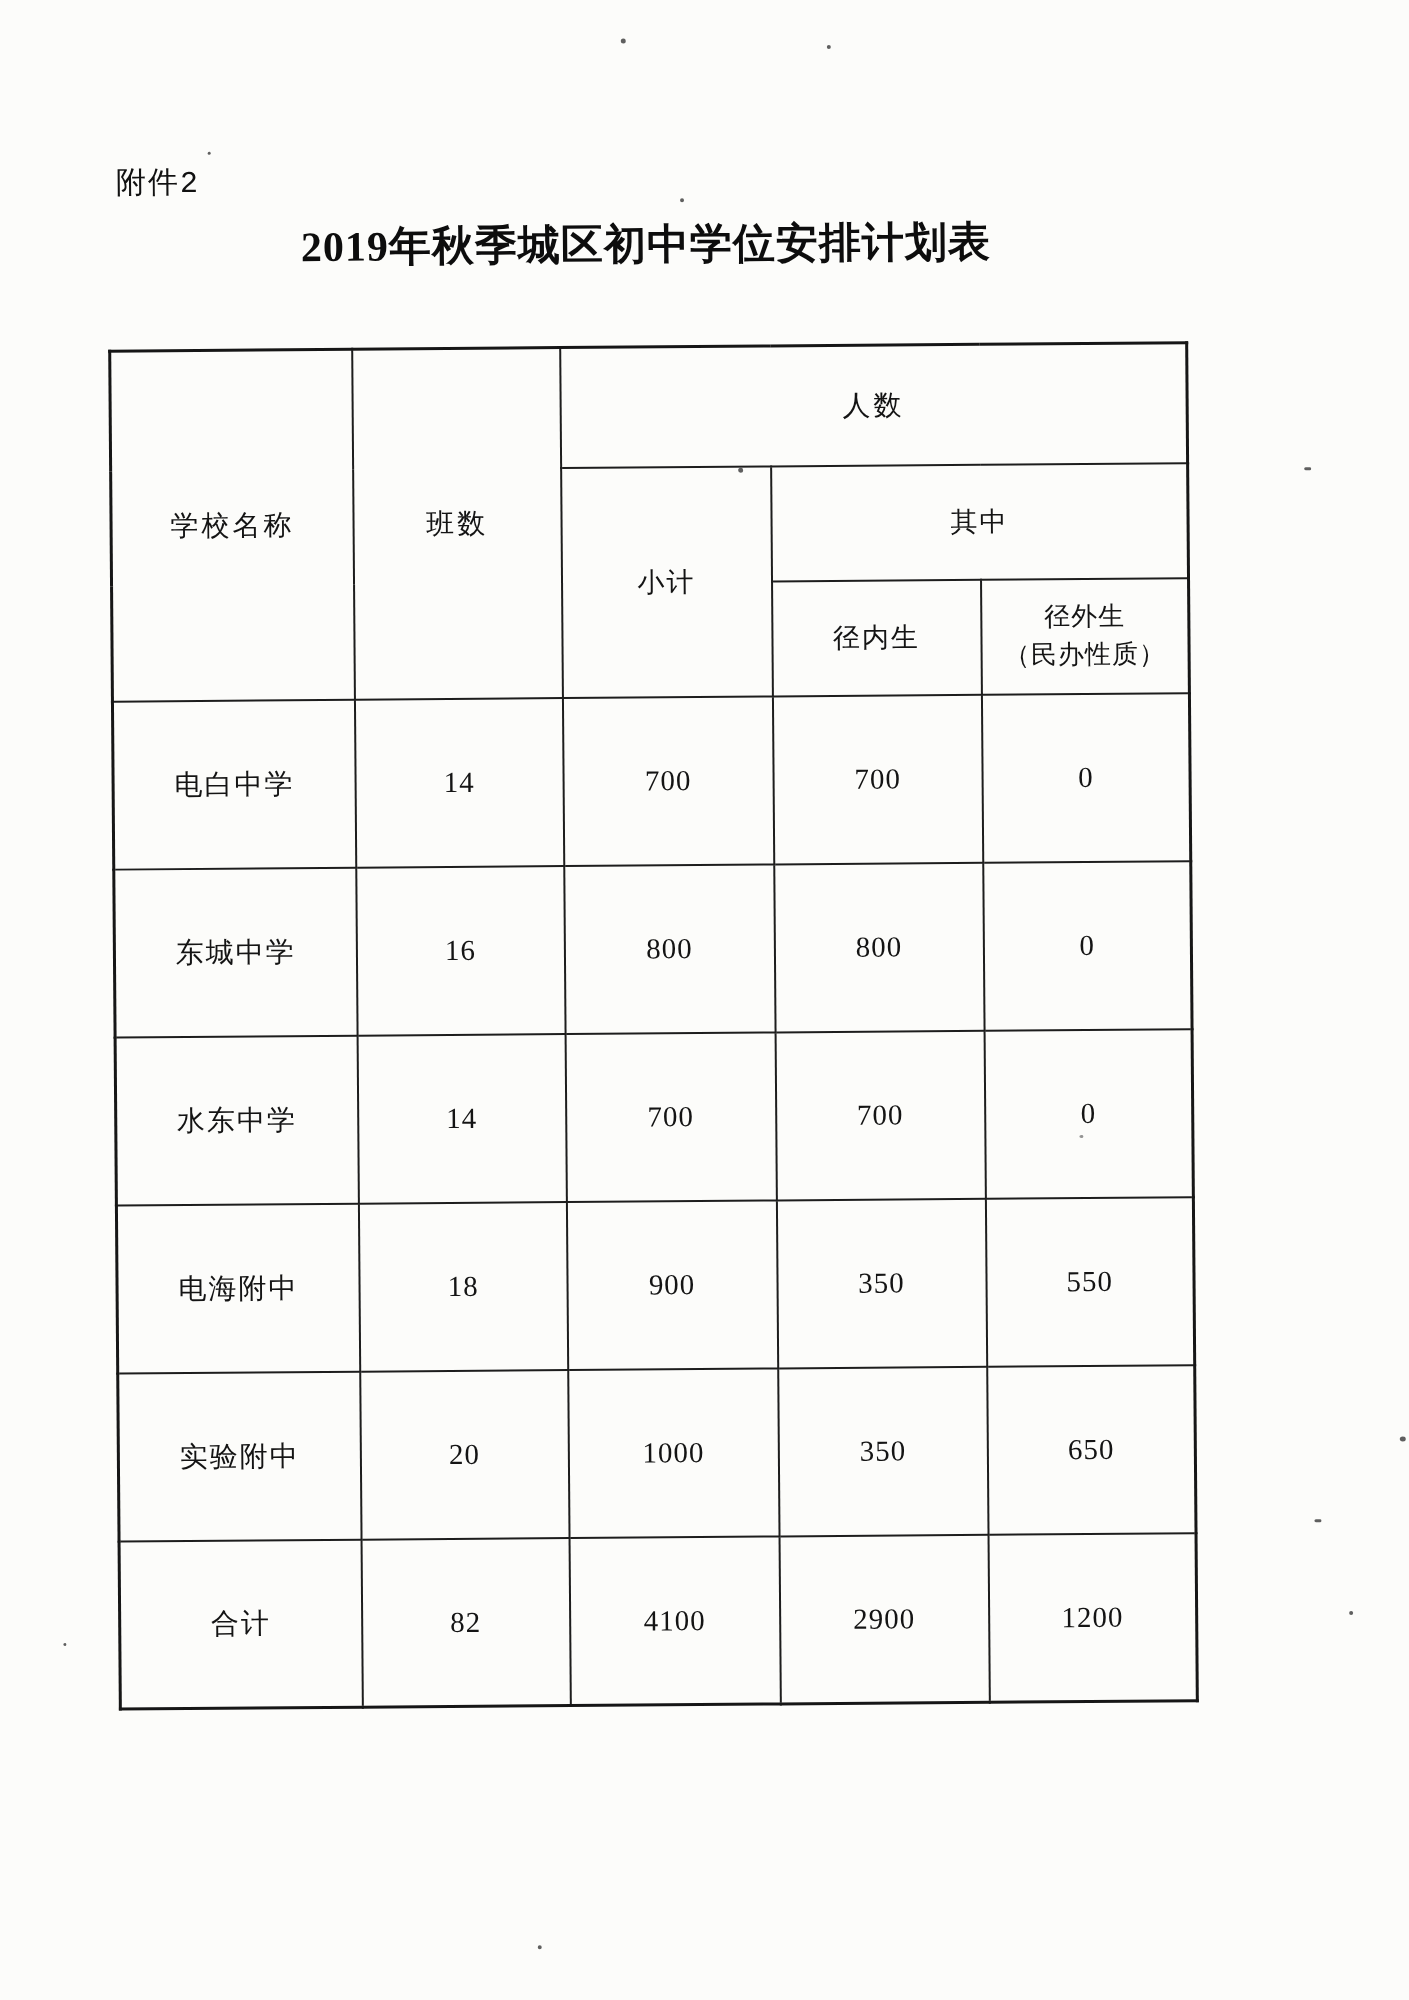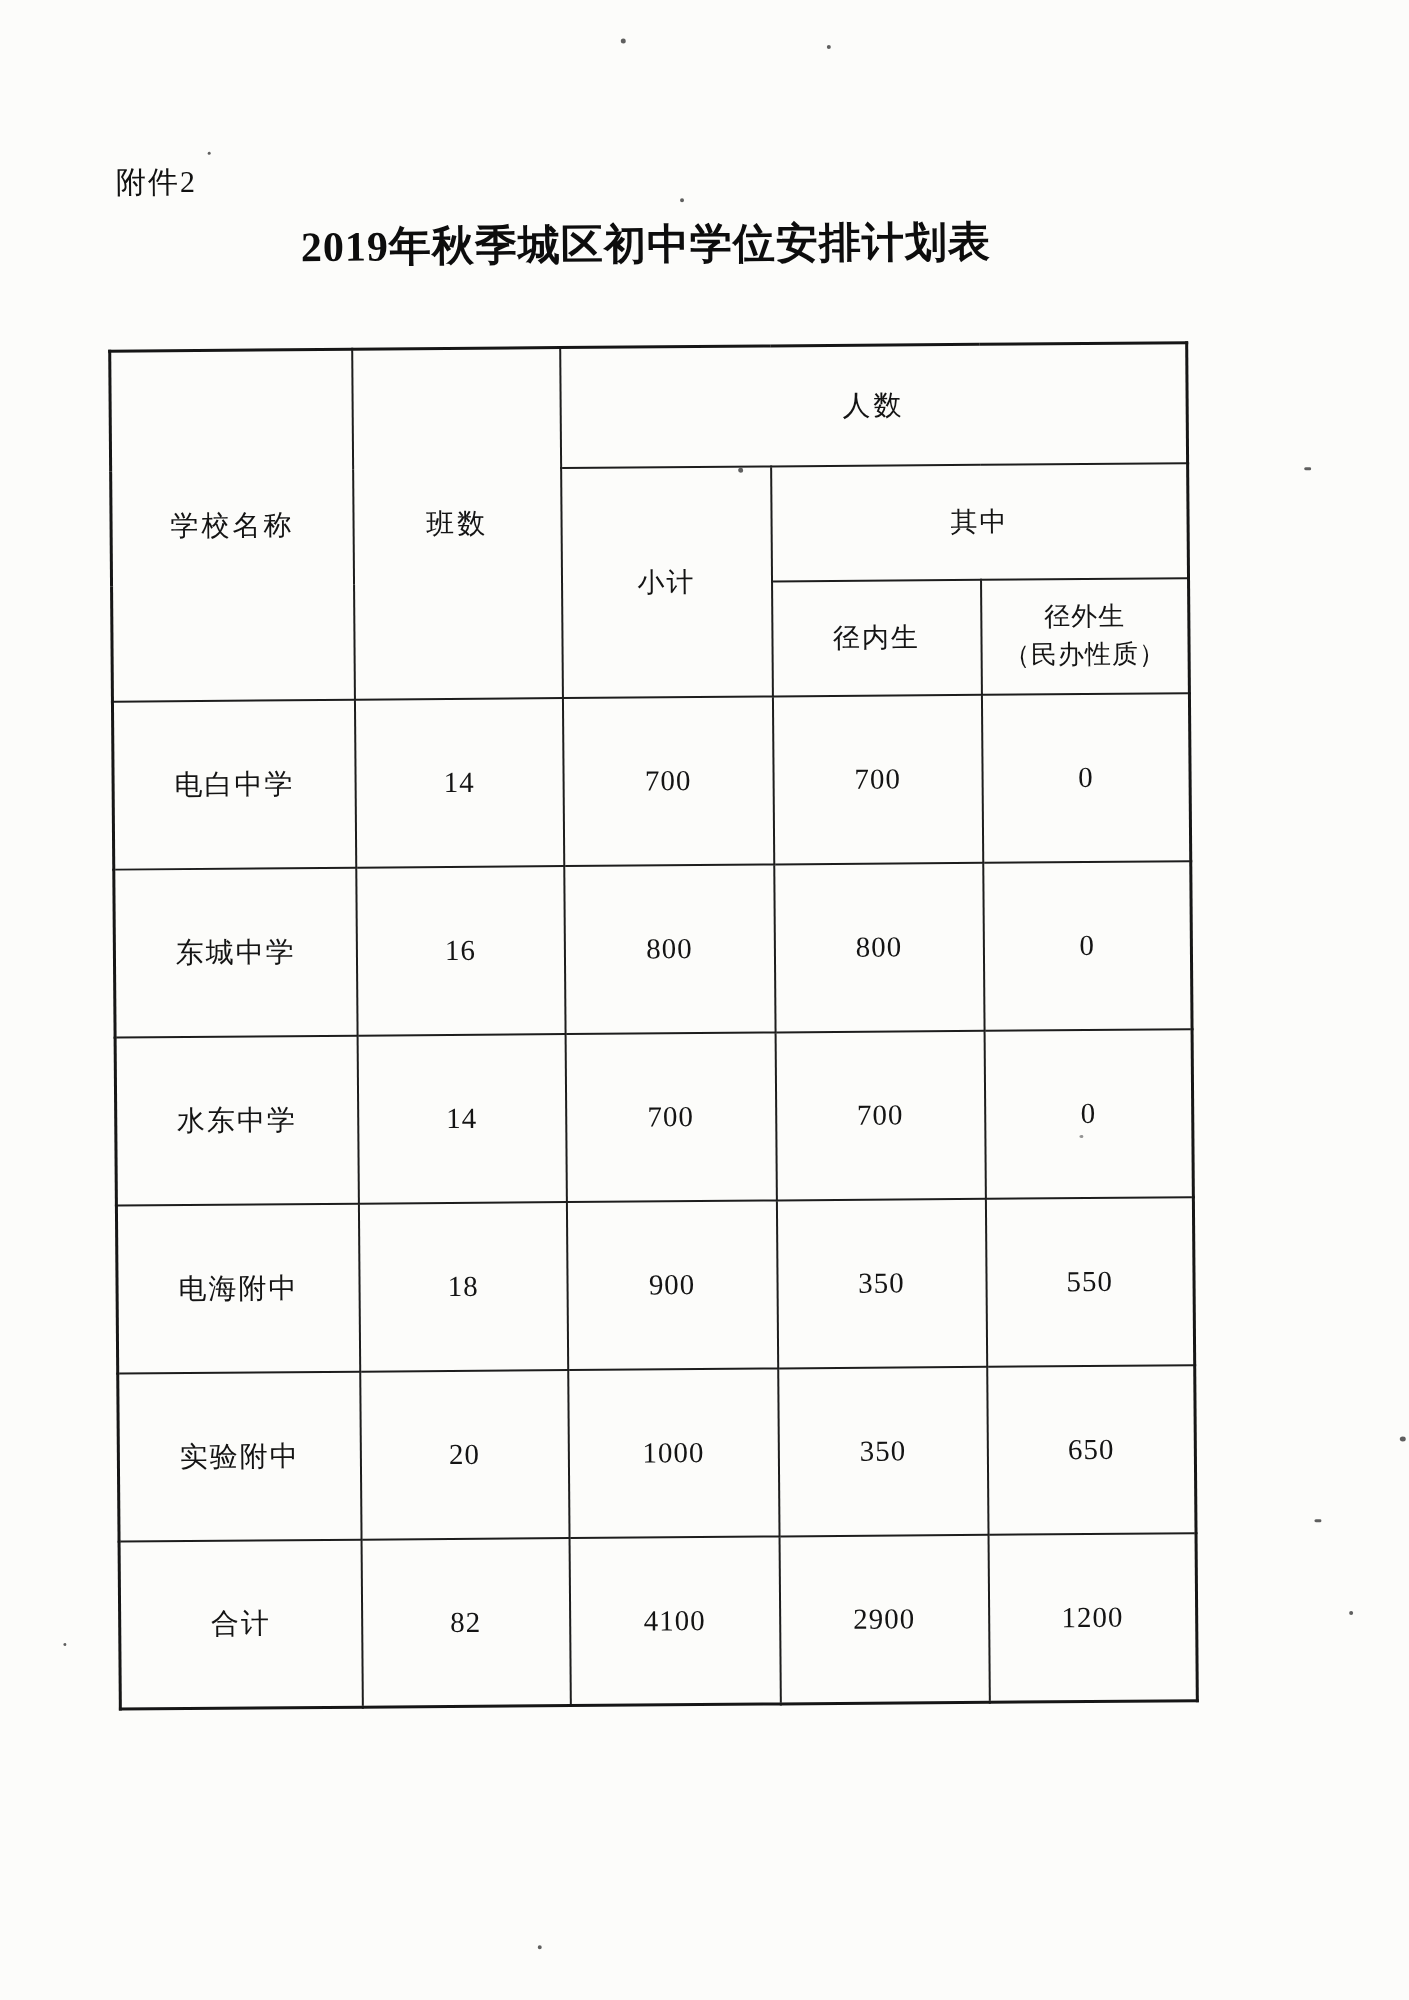--- a/index.html
+++ b/index.html
@@ -21,21 +21,21 @@
     inset: 0;
     transform: rotate(-0.45deg);
     transform-origin: 50% 48%;
   }
   .attachment-label {
     position: absolute;
     left: 122px;
     top: 158px;
     font-size: 30px;
     letter-spacing: 2px;
-    font-family: Liberation Serif, serif;
+    font-family: Liberation Mono, monospace;
     color: #111;
   }
   .doc-title {
     position: absolute;
     left: 113px;
     top: 216px;
     width: 1077px;
     text-align: center;
     font-size: 42px;
     font-weight: bold;

